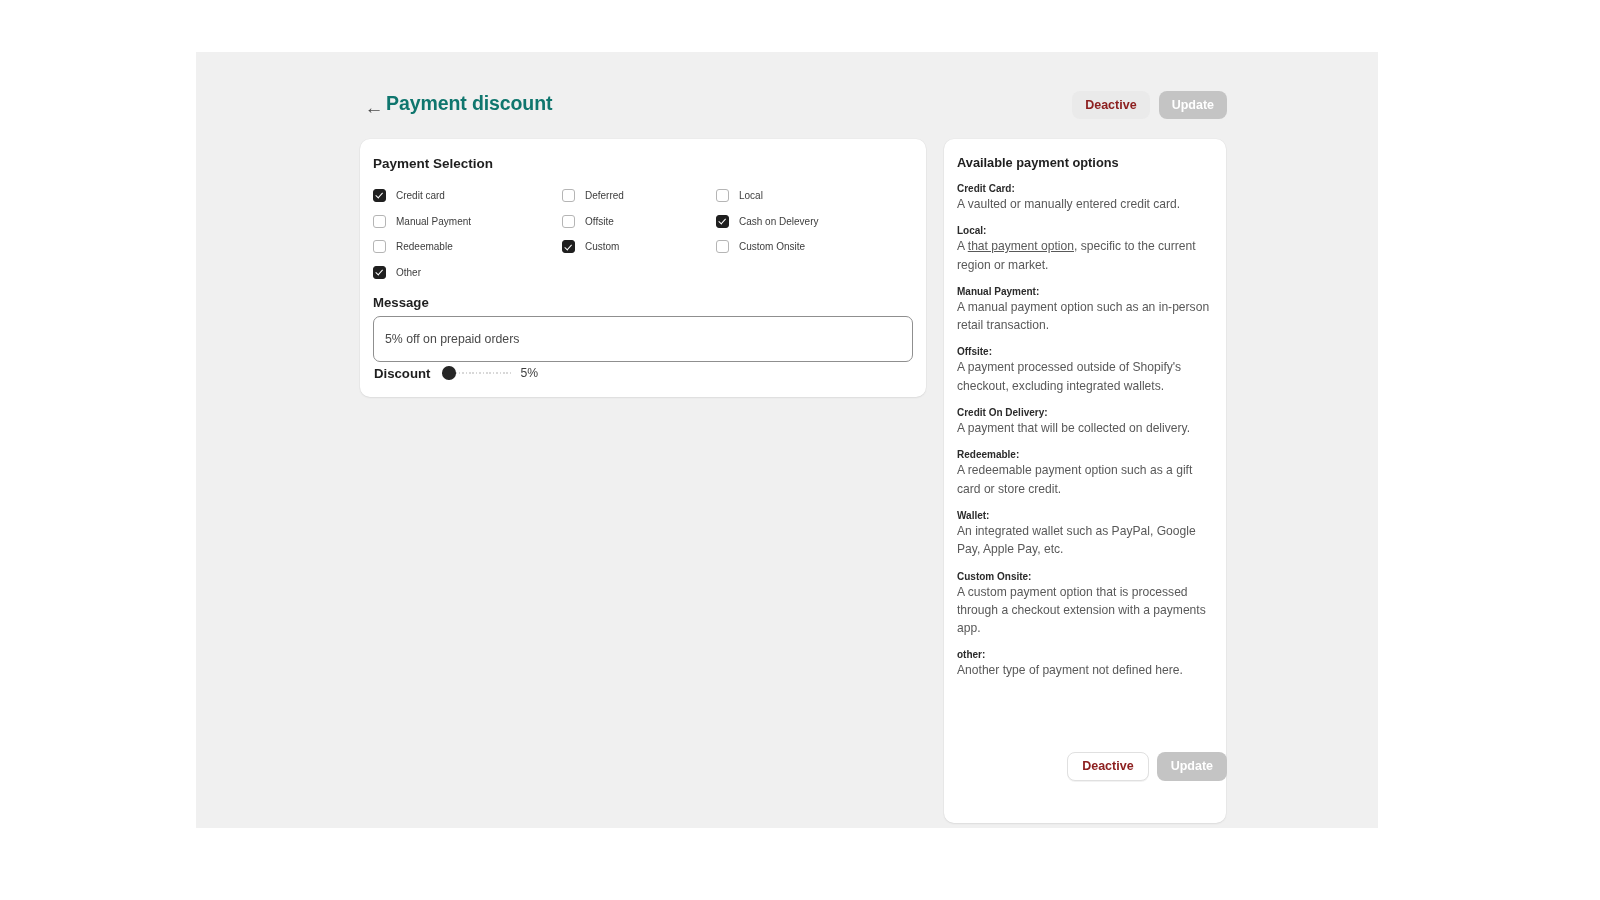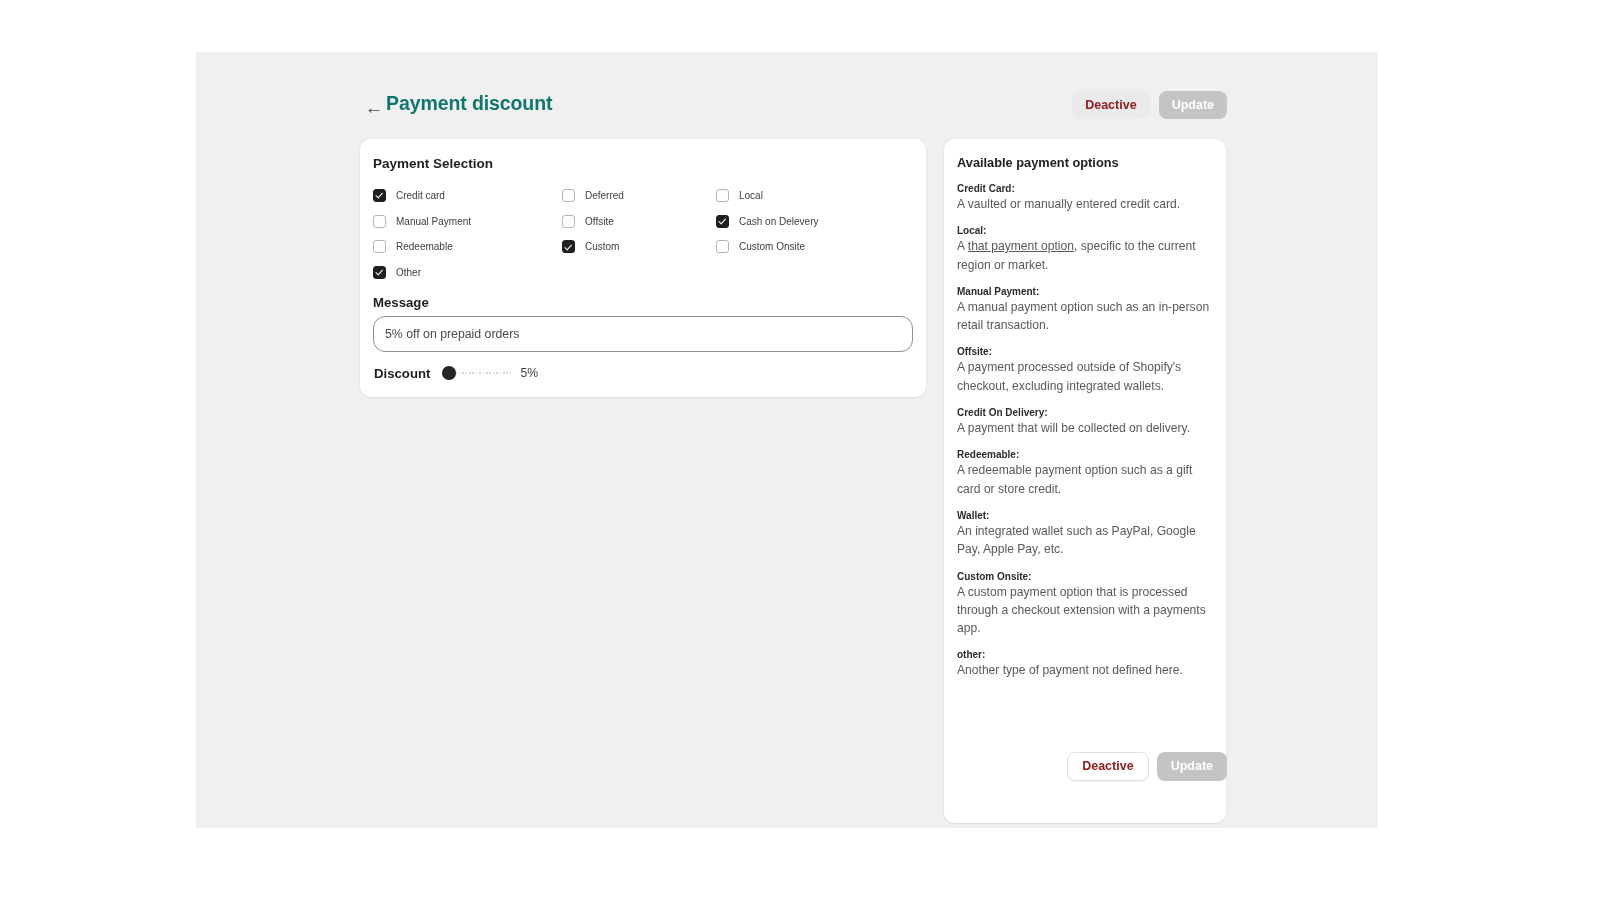--- a/index.html
+++ b/index.html
@@ -206,23 +206,23 @@
     color: #1f1f1f;
   }
 
   #message-label { top: 156px; }
 
   .text-input {
     position: absolute;
     left: 13px;
     top: 177px;
     width: 540px;
-    height: 36px;
+    height: 46px;
     border: 1px solid #8f8f8f;
-    border-radius: 12px;
+    border-radius: 7px;
     background: #ffffff;
     box-sizing: border-box;
     padding: 0 11px;
     font-family: "Liberation Sans", sans-serif;
     font-size: 12.3px;
     color: #4a4a4a;
     outline: none;
   }
 
   .discount-row {

